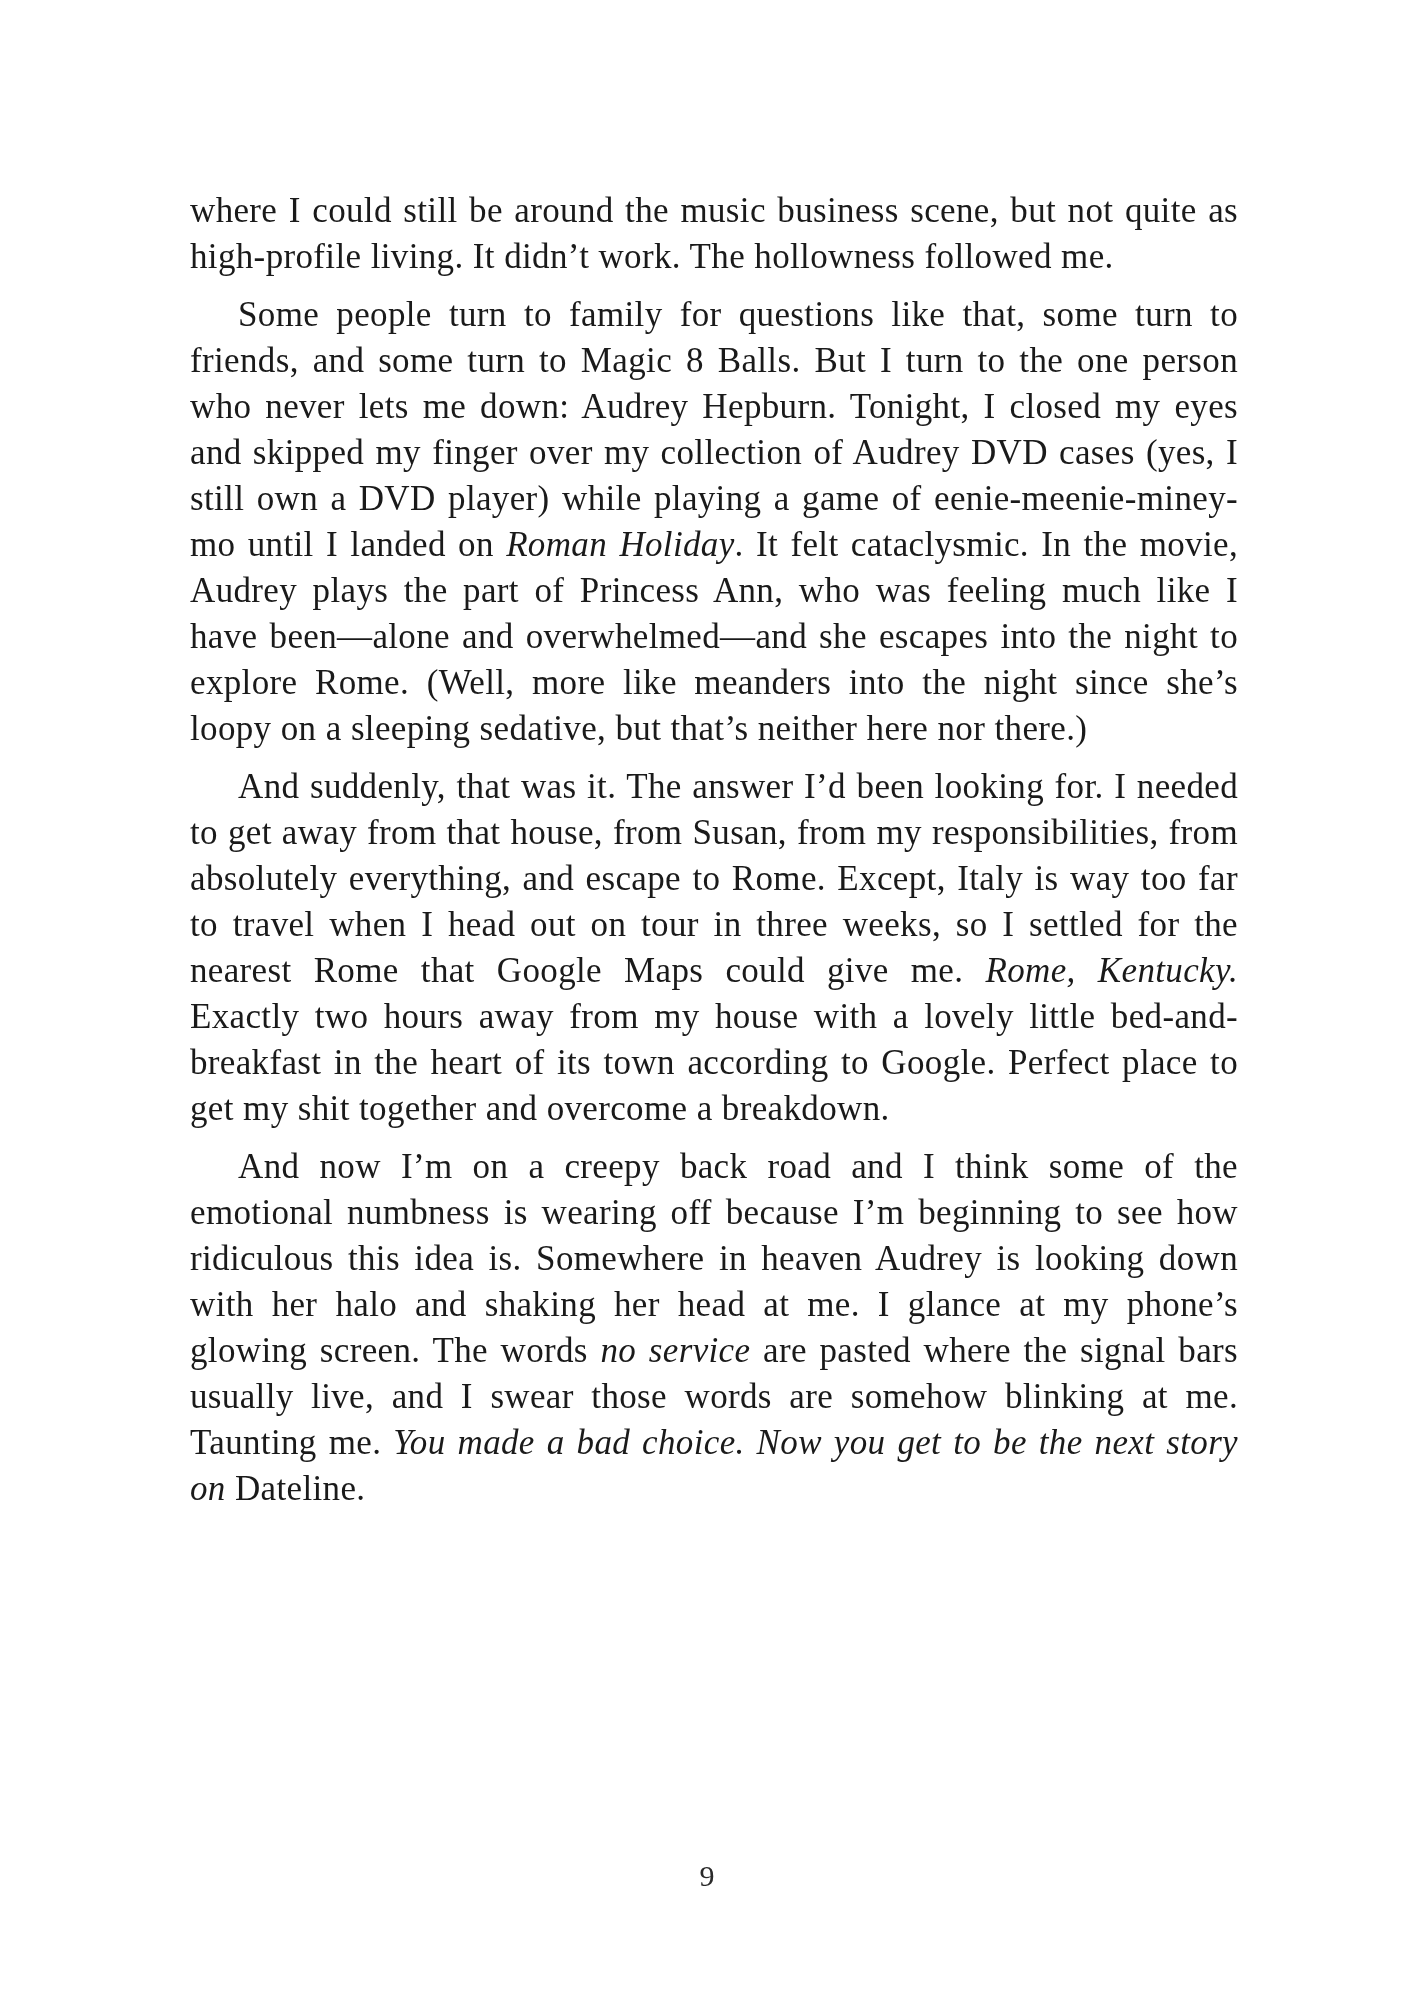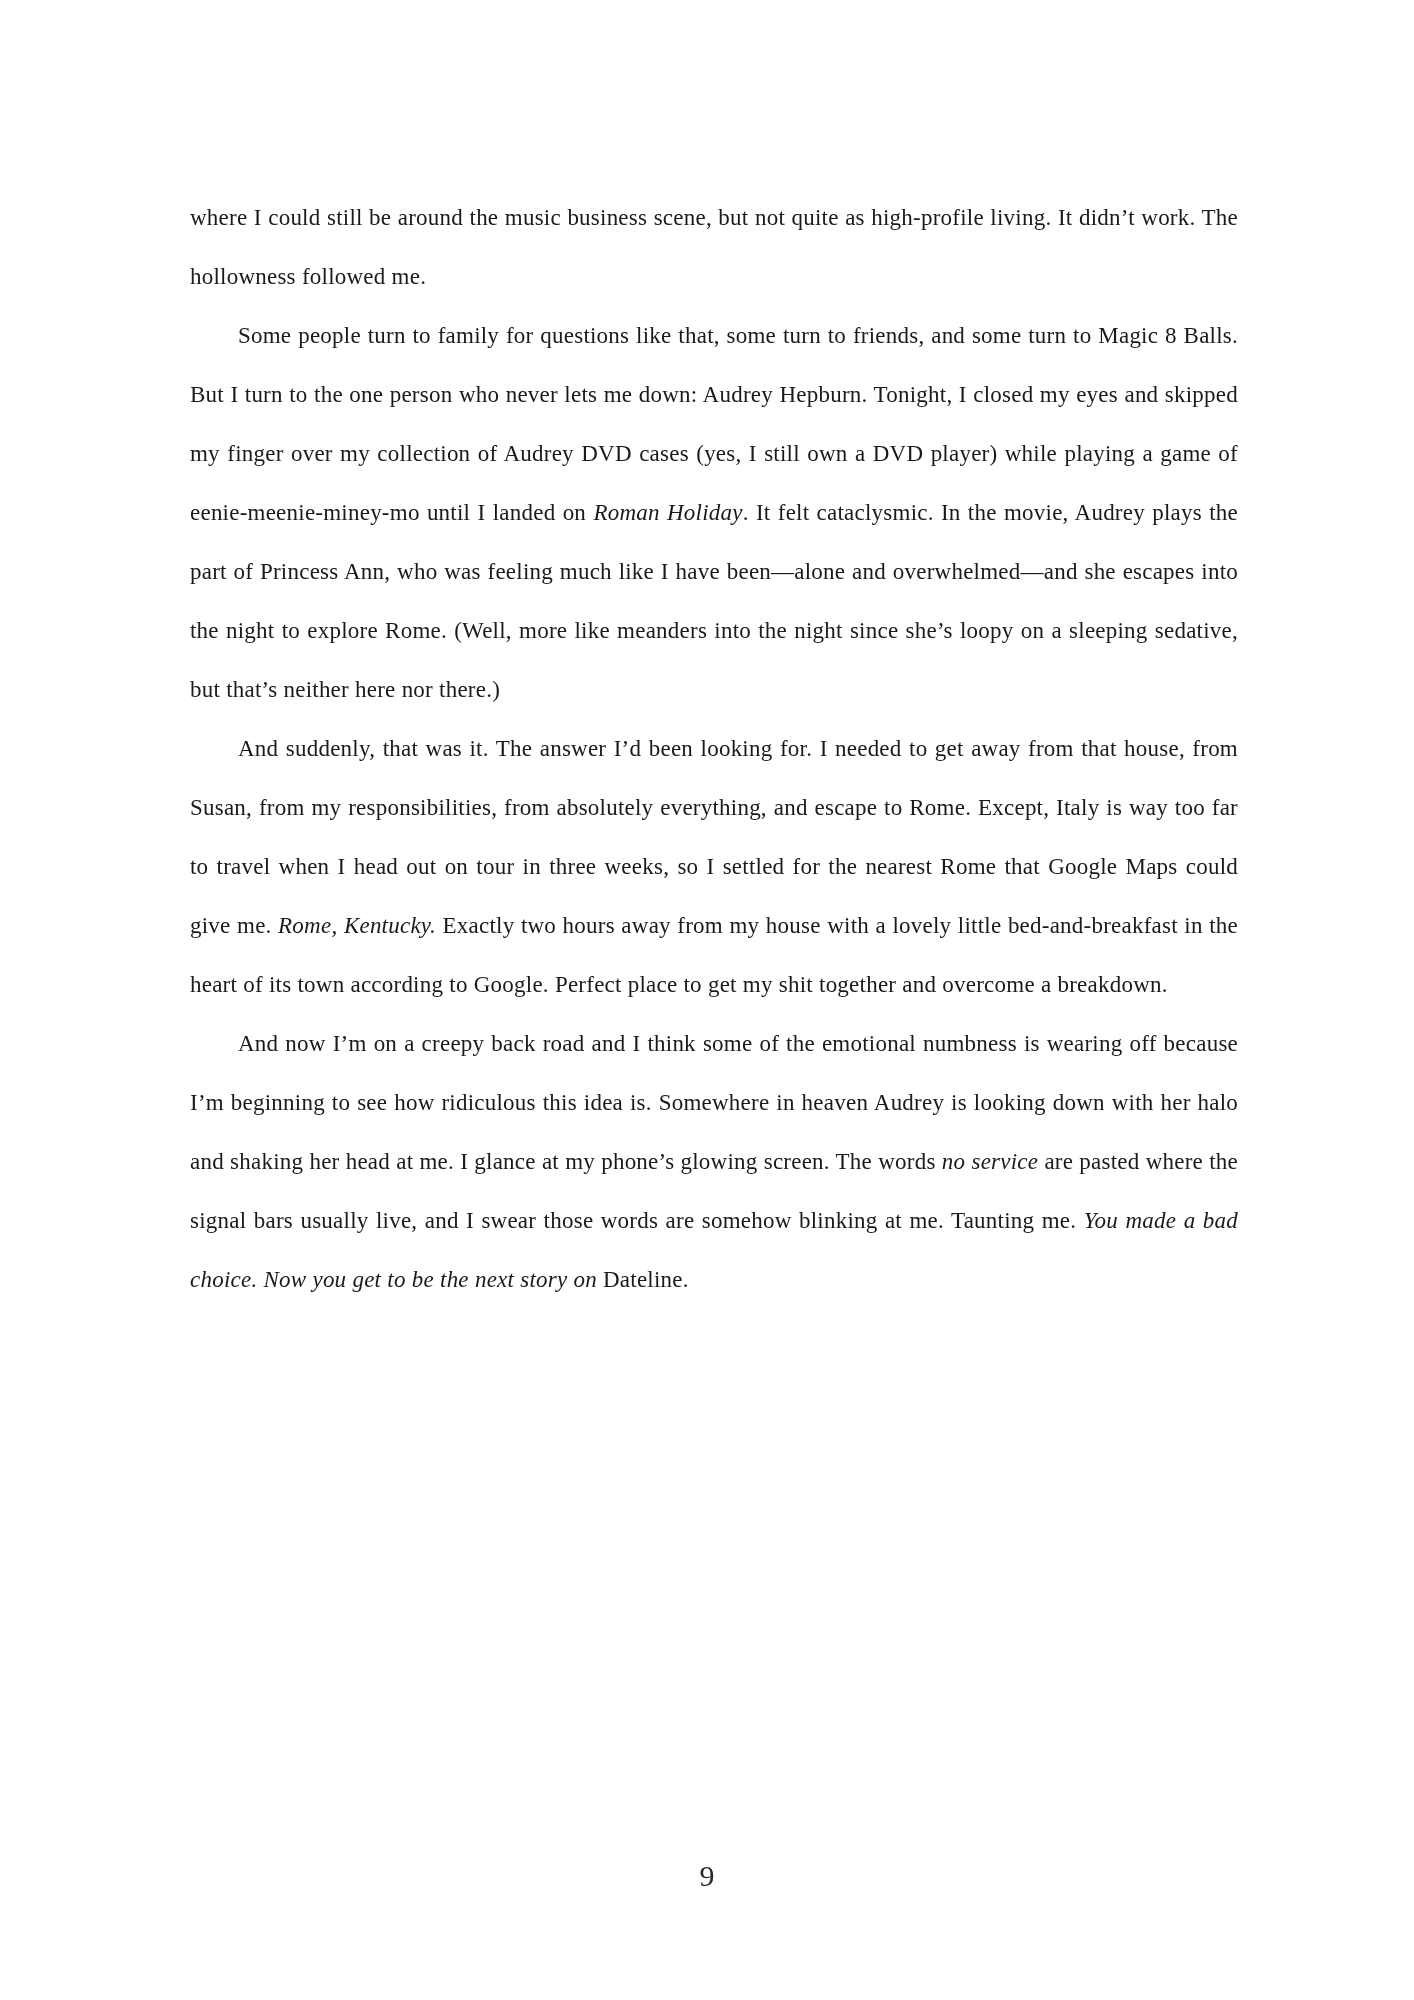--- a/index.html
+++ b/index.html
@@ -24,31 +24,31 @@
   .text-block {
     position: absolute;
     left: 190px;
     top: 188px;
     width: 1048px;
   }
   .para {
     margin: 0;
     text-align: justify;
     text-justify: inter-word;
-    font-size: 23px;
-    line-height: 59px;
+    font-size: 35px;
+    line-height: 46px;
     letter-spacing: 0.01em;
     word-spacing: 0.005em;
     hyphens: none;
   }
   .para.indent {
     text-indent: 48px;
   }
   .para + .para {
-    margin-top: 0;
+    margin-top: 12px;
   }
   em, .ital {
     font-style: italic;
   }
   .folio {
     position: absolute;
     left: 0;
     right: 0;
     top: 1858px;
     text-align: center;

